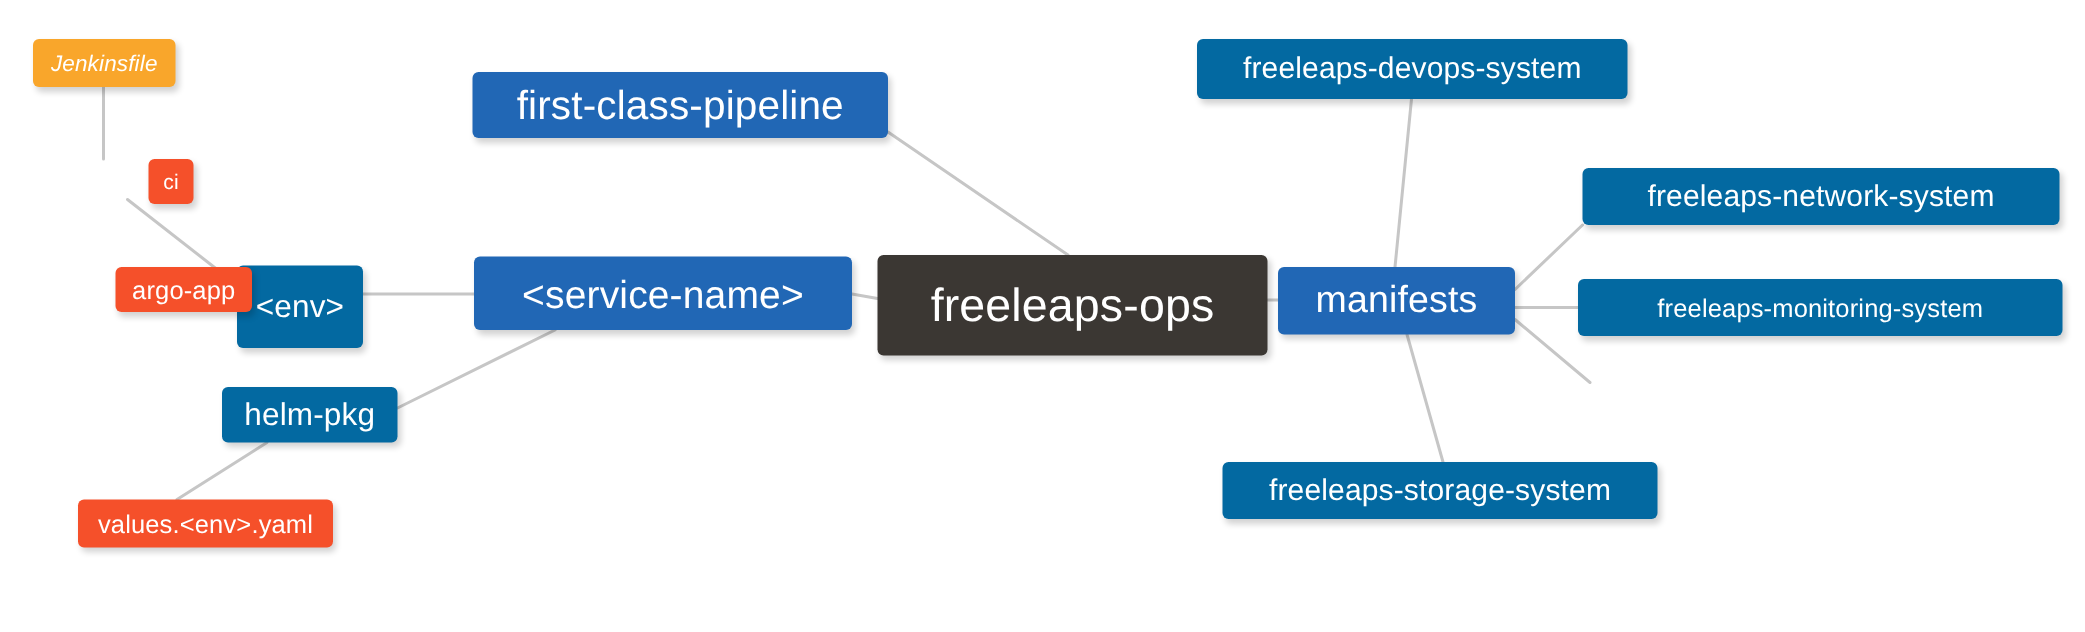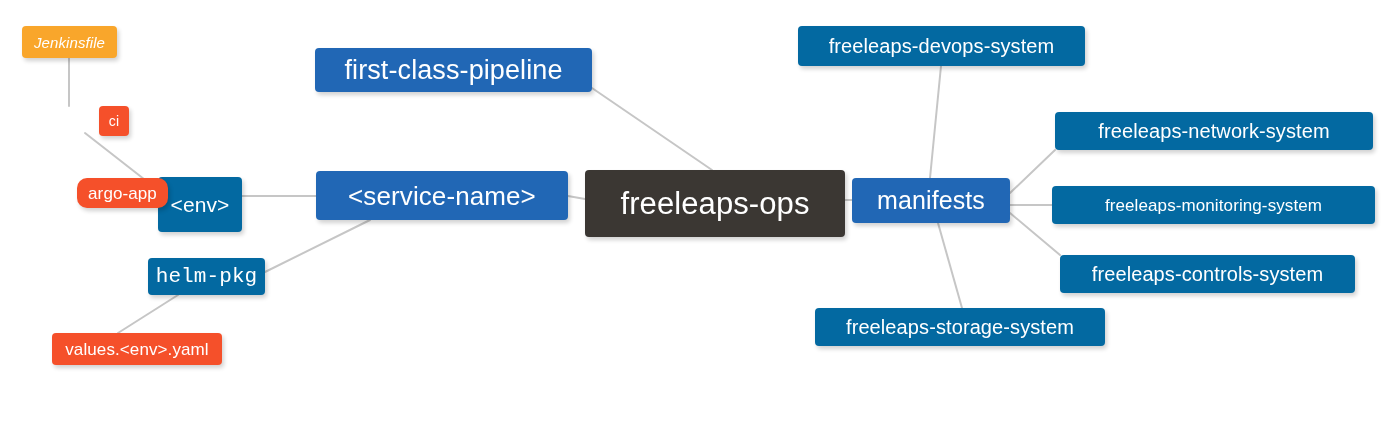--- a/index.html
+++ b/index.html
@@ -47,23 +47,23 @@
   .n-red       { background: #f5502a; margin-left: 44px; }
 
   
   #node-root        { left: 585px; top: 170px; width: 260px; height: 67px; font-size: 31px; }
   
   #node-service     { left: 316px; top: 171px; width: 252px; height: 49px; font-size: 26px; }
   #node-manifests   { left: 852px; top: 178px; width: 158px; height: 45px; font-size: 25px; }
   #node-pipeline    { left: 315px; top: 36px;  width: 277px; height: 44px; font-size: 27px; margin-top: 12px; }
   
   #node-env         { left: 158px; top: 177px; width: 84px;  height: 55px; font-size: 21px; align-items: center; }
-  #node-helm        { left: 148px; top: 258px; width: 117px; height: 37px; font-size: 21px; font-family: Liberation Mono, monospace; }
+  #node-helm        { left: 148px; top: 258px; width: 117px; height: 37px; font-size: 21px; }
   #node-ci          { left: 55px;  top: 106px; width: 30px;  height: 30px; font-size: 14px; }
-  #node-argo        { left: 33px;  top: 178px; width: 91px;  height: 30px; font-size: 17px; border-radius: 10px; }
+  #node-argo        { left: 33px;  top: 178px; width: 91px;  height: 30px; font-size: 17px; }
   #node-jenkins     { left: 22px;  top: 26px;  width: 95px;  height: 32px; font-size: 15px; font-style: italic; }
   #node-values      { left: 8px;   top: 333px; width: 170px; height: 32px; font-size: 17px; }
   
   #node-devops      { left: 798px;  top: 26px;  width: 287px; height: 40px; font-size: 20px; }
   #node-network     { left: 1055px; top: 112px; width: 318px; height: 38px; font-size: 20px; }
   #node-monitoring  { left: 1052px; top: 186px; width: 323px; height: 38px; font-size: 17px; text-align: right; }
   #node-controls    { left: 1060px; top: 255px; width: 295px; height: 38px; font-size: 20px; }
   #node-storage     { left: 815px;  top: 308px; width: 290px; height: 38px; font-size: 20px; }
 </style>
 </head>
@@ -149,21 +149,18 @@
   </div>
 
   <div class="node n-green" id="node-network">
     <span>freeleaps-network-system</span>
   </div>
 
   <div class="node n-green" id="node-monitoring">
     <span>freeleaps-monitoring-system</span>
   </div>
 
-  <div class="node n-green" id="node-controls">
-    <span>freeleaps-controls-system</span>
-  </div>
 
   <div class="node n-green" id="node-storage">
     <span>freeleaps-storage-system</span>
   </div>
 
 </div>
 
 </body></html>

